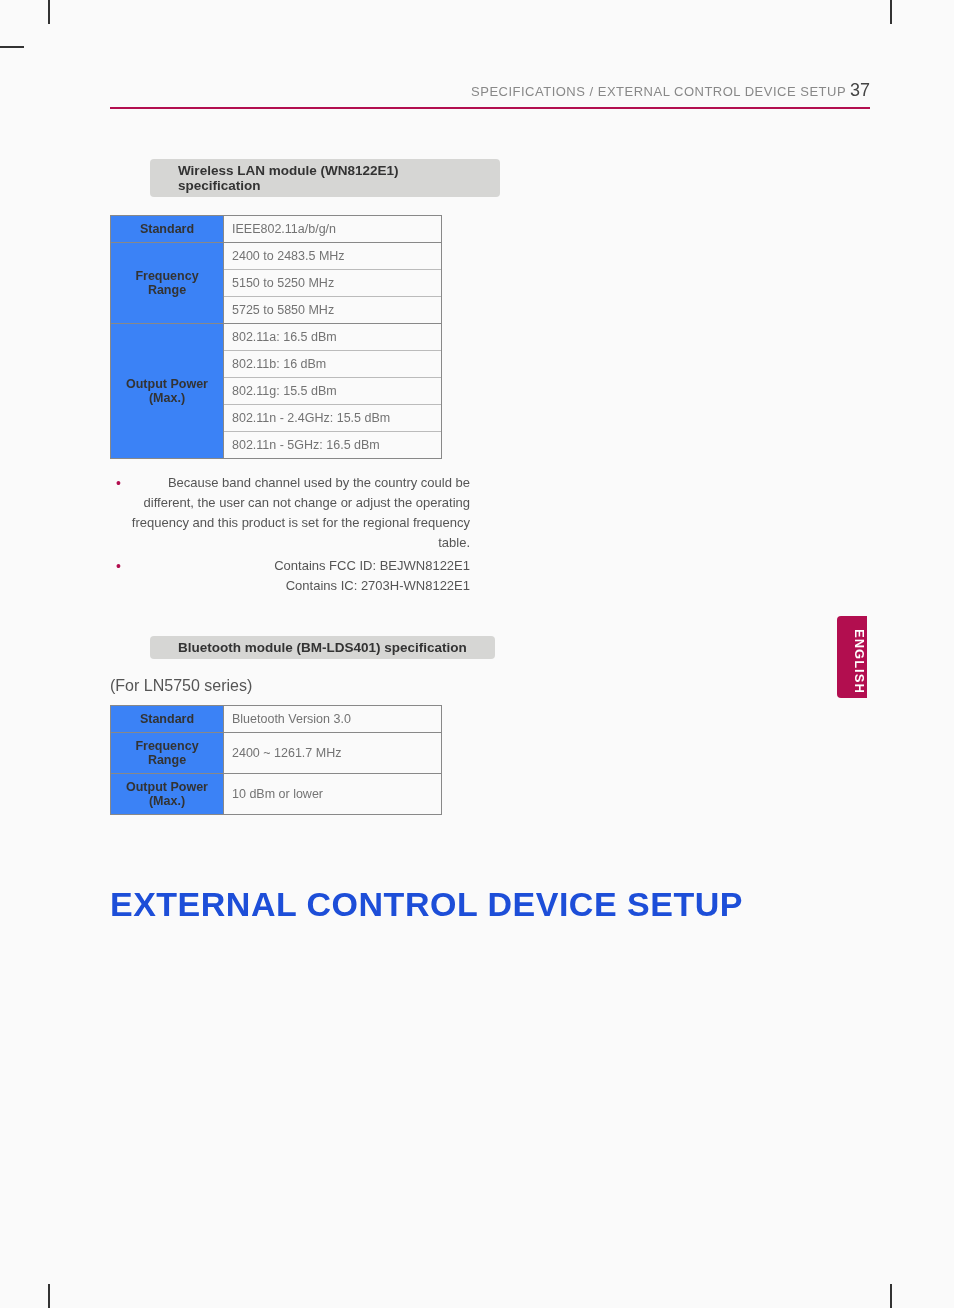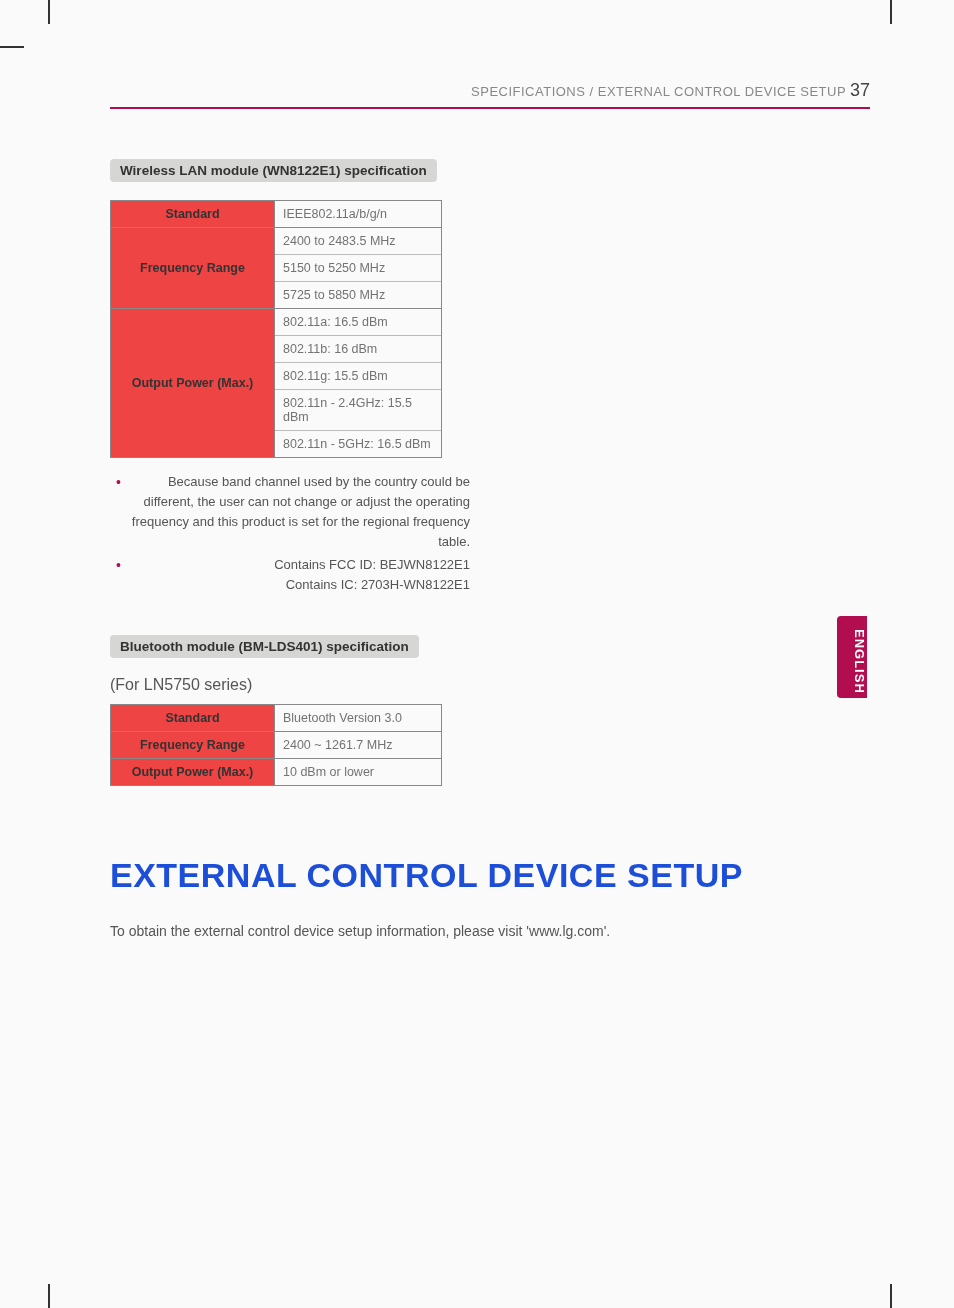--- a/index.html
+++ b/index.html
@@ -36,46 +36,47 @@
   .header-row .pnum {
     font-size: 18px;
     color: #444;
     letter-spacing: 0;
   }
 
   .section-badge {
     display: inline-block;
     background: #d6d6d4;
     border-radius: 4px;
-    padding: 4px 10px;
+    padding: 4px 28px;
     font-size: 13.5px;
     color: #333;
     font-weight: 600;
     margin-bottom: 18px;
+    margin-left: 40px;
   }
 
   .content { width: 390px; }
 
   table.spec {
     width: 332px;
     border-collapse: collapse;
     font-size: 12.5px;
     margin-bottom: 14px;
   }
   table.spec td {
     border: 1px solid #888;
     padding: 6px 8px;
     vertical-align: middle;
   }
   table.spec td.label {
-    background: #ef4444;
+    background: #3b82f6;
     text-align: center;
     font-weight: 600;
     color: #333;
-    width: 164px;
+    width: 113px;
   }
   table.spec td.value { color: #737373; }
   .inner-sep { border-bottom: 1px solid #bbb; padding: 6px 0; }
   .inner-sep:last-child { border-bottom: none; }
   .stack-cell { padding: 0 !important; }
   .stack-cell .inner-sep { padding: 6px 8px; }
 
   ul.notes {
     list-style: none;
     font-size: 13px;
@@ -207,15 +208,14 @@
         <td class="label">Output Power (Max.)</td>
         <td class="value">10 dBm or lower</td>
       </tr>
     </tbody>
       </table>
 
 
   </div>
 
   <h2 class="big">EXTERNAL CONTROL DEVICE SETUP</h2>
-  <div class="body-text">To obtain the external control device setup information, please visit 'www.lg.com'.</div>
 
 </div>
 
 </body></html>

